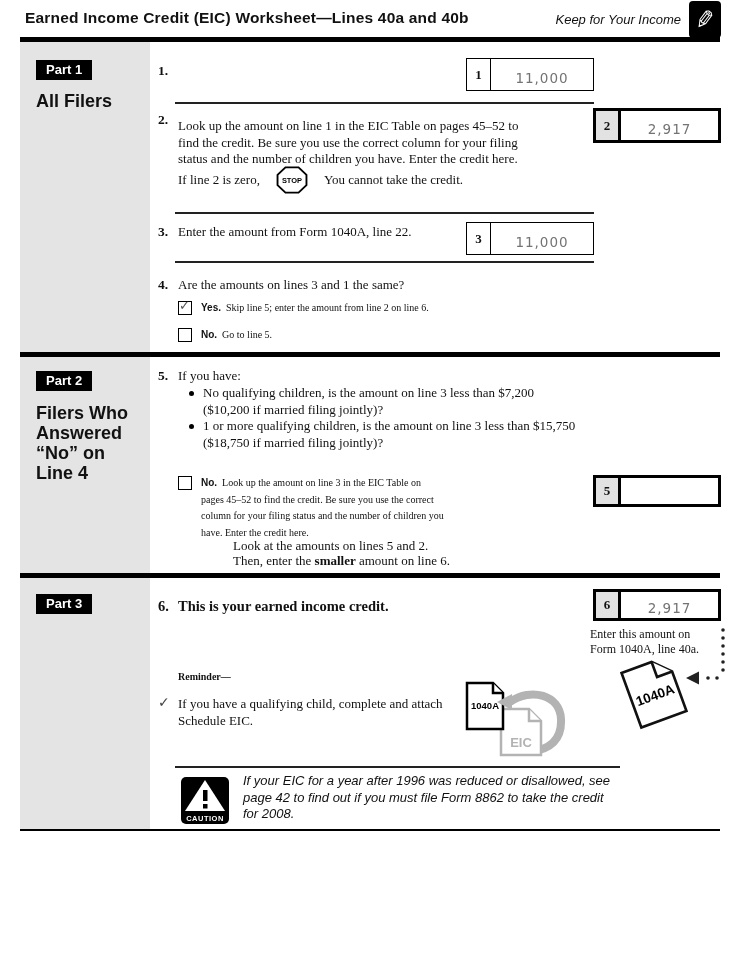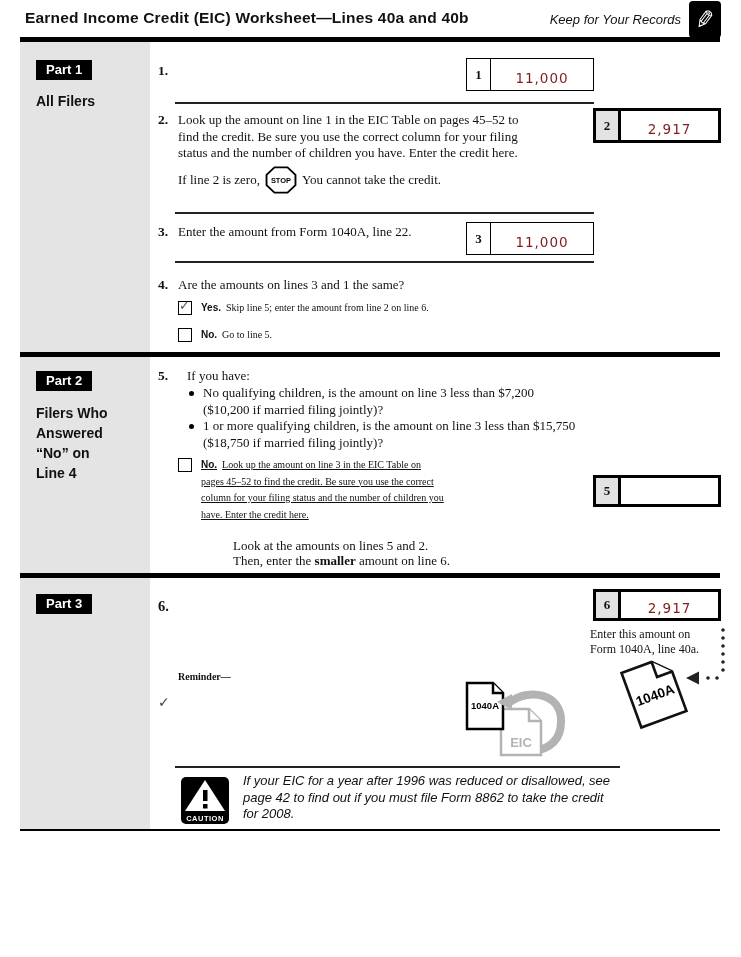--- a/index.html
+++ b/index.html
@@ -17,21 +17,21 @@
   .rule-mid   { background:#000; height:4.5px; }
   .rule-thin  { background:#000; height:2px; }
   .sep { background:#222; height:1.5px; }
   
   .sidebar { background:#e4e4e4; }
   .part-label {
     background:#000; color:#fff; font-family:"Liberation Sans", sans-serif;
     font-weight:bold; font-size:13px; padding:2px 10px 3px; display:inline-block;
   }
   .side-title {
-    font-family:"Liberation Sans", sans-serif; font-weight:bold; font-size:14px;
+    font-family:"Liberation Sans", sans-serif; font-weight:bold; font-size:18px;
     line-height:20px; white-space:pre-line;
   }
   
   .ln-num { font-weight:bold; font-size:13.5px; }
   .body-txt { font-size:13px; line-height:16.5px; white-space:pre-line; }
   .bold-line { font-weight:bold; font-size:14.5px; }
   
   .cb-row { position:absolute; }
   .cbx {
     position:absolute; left:0; top:1px; width:12px; height:12px;
@@ -45,41 +45,41 @@
   .bullet-dot { position:absolute; width:5px; height:5px; border-radius:50%; background:#000; }
   
   .vbox { position:absolute; display:flex; background:#fff; box-sizing:border-box; }
   .vbox .vnum {
     display:flex; align-items:center; justify-content:center;
     font-weight:bold; font-size:13px; box-sizing:border-box;
   }
   .vbox .vval {
     flex:1; display:flex; align-items:center; justify-content:center;
     font-family:"DejaVu Sans", sans-serif; font-size:13.5px; letter-spacing:1px;
-    color:#7f1d1d; padding-top:6px;
+    color:#737373; padding-top:6px;
   }
   .vbox.thin { border:1.5px solid #000; }
   .vbox.thin .vnum { width:24px; border-right:1.5px solid #000; background:#fff; }
   .vbox.thick { border:3px solid #000; }
   .vbox.thick .vnum { width:25px; border-right:3px solid #000; background:#e2e2e2; }
-  .stop-row { font-size:13px; display:flex; align-items:center; gap:5px; }
+  .stop-row { font-size:13px; display:flex; align-items:center; gap:16px; }
   .note-txt { font-size:12px; line-height:15px; white-space:pre-line; }
   .caution-txt {
     font-family:"Liberation Sans", sans-serif; font-style:italic; font-size:13px;
     line-height:16.5px; white-space:pre-line;
   }
   .rem-check { font-family:"DejaVu Sans", sans-serif; font-size:14px; color:#444; }
 </style>
 </head>
 <body>
 
 <div class="page">
 
   <div class="abs title" style="left:25px; top:9px;">Earned Income Credit (EIC) Worksheet—Lines 40a and 40b</div>
-  <div class="abs keep" style="right:60px; top:12px;">Keep for Your Records</div>
+  <div class="abs keep" style="right:60px; top:12px;">Keep for Your Income</div>
   <div class="abs pencil-box" style="left:689px; top:1px;">
     <span class="pencil-glyph">✎</span>
   </div>
   <div class="abs rule-thick" style="left:20px; top:37px; width:700px;"></div>
 
   <div class="abs sidebar" style="left:20px; top:42px; width:130px; height:787px;"></div>
 
   <span class="abs part-label" style="left:36px; top:60px;">Part 1</span>
   <div class="abs side-title" style="left:36px; top:91px; width:110px;">All Filers</div>
 
@@ -92,21 +92,21 @@
   <span class="abs part-label" style="left:36px; top:594px;">Part 3</span>
 
   <div class="abs ln-num" style="left:158px; top:63px;">1.</div>
   <div class="vbox thin" style="left:466px; top:58px; width:128px; height:33px;">
     <span class="vnum">1</span>
     <span class="vval">11,000</span>
   </div>
   <div class="abs sep" style="left:175px; top:102px; width:419px;"></div>
 
   <div class="abs ln-num" style="left:158px; top:112px;">2.</div>
-  <div class="abs body-txt" style="left:178px; top:112px; width:410px;">Look up the amount on line 1 in the EIC Table on pages 45–52 to
+  <div class="abs body-txt" style="left:178px; top:118px; width:410px;">Look up the amount on line 1 in the EIC Table on pages 45–52 to
 find the credit. Be sure you use the correct column for your filing
 status and the number of children you have. Enter the credit here.</div>
   <div class="vbox thick" style="left:593px; top:108px; width:128px; height:35px;">
     <span class="vnum">2</span>
     <span class="vval">2,917</span>
   </div>
 
   <div class="abs stop-row" style="left:178px; top:166px;">
     <span>If line 2 is zero,</span>
     <svg width="32" height="28" viewBox="0 0 34 30">
@@ -139,30 +139,30 @@
   <div class="cb-row" style="left:178px; top:327px; width:430px;">
     <span class="cbx"></span>
     <div class="cb-body">
       <span class="lbl">No.</span><span class="txt">Go to line 5.</span>
     </div>
   </div>
 
   <div class="abs rule-mid" style="left:20px; top:352px; width:700px;"></div>
 
   <div class="abs ln-num" style="left:158px; top:368px;">5.</div>
-  <div class="abs body-txt" style="left:178px; top:368px; width:200px;margin-left:9px;">If you have:</div>
+  <div class="abs body-txt" style="left:178px; top:368px; width:200px;">If you have:</div>
 
   <span class="bullet-dot" style="left:189px; top:391px;"></span>
   <div class="abs body-txt" style="left:203px; top:385px; width:440px;">No qualifying children, is the amount on line 3 less than $7,200
 ($10,200 if married filing jointly)?</div>
   <span class="bullet-dot" style="left:189px; top:424px;"></span>
   <div class="abs body-txt" style="left:203px; top:418px; width:460px;">1 or more qualifying children, is the amount on line 3 less than $15,750
 ($18,750 if married filing jointly)?</div>
 
-  <div class="cb-row" style="left:178px; top:457px; width:390px;text-decoration:underline;">
+  <div class="cb-row" style="left:178px; top:475px; width:390px;">
     <span class="cbx"></span>
     <div class="cb-body">
       <span class="lbl">No.</span><span class="txt">Look up the amount on line 3 in the EIC Table on
 pages 45–52 to find the credit. Be sure you use the correct
 column for your filing status and the number of children you
 have. Enter the credit here.</span>
     </div>
   </div>
   <div class="vbox thick" style="left:593px; top:475px; width:128px; height:32px;">
     <span class="vnum">5</span>
@@ -170,20 +170,21 @@
   </div>
 
   <div class="abs body-txt" style="left:233px; top:538px; width:350px;">Look at the amounts on lines 5 and 2.</div>
   <div class="abs body-txt" style="left:233px; top:553px; width:350px; white-space:normal;">
     <span>Then, enter the </span><b>smaller</b><span> amount on line 6.</span>
   </div>
 
   <div class="abs rule-mid" style="left:20px; top:573px; width:700px;"></div>
 
   <div class="abs ln-num" style="left:158px; top:598px; font-size:14.5px;">6.</div>
+  <div class="abs bold-line" style="left:178px; top:598px; width:360px;">This is your earned income credit.</div>
   <div class="vbox thick" style="left:593px; top:589px; width:128px; height:32px;">
     <span class="vnum">6</span>
     <span class="vval">2,917</span>
   </div>
   <div class="abs note-txt" style="left:590px; top:627px; width:120px;">Enter this amount on
 Form 1040A, line 40a.</div>
 
   <svg class="abs" style="left:612px; top:622px;" width="122" height="110" viewBox="0 0 122 110">
     <g fill="#222">
       <circle cx="111" cy="8" r="1.8"></circle>
@@ -198,20 +199,22 @@
     </g>
     <g transform="translate(42,70) rotate(-20)">
       <path d="M-24,-29 H8 L24,-13 V29 H-24 Z" fill="#fff" stroke="#111" stroke-width="2.6"></path>
       <path d="M8,-29 V-13 H24" fill="#fff" stroke="#111" stroke-width="2.6"></path>
       <text x="0" y="8" text-anchor="middle" style="font-family:'Liberation Sans',sans-serif; font-weight:bold; font-size:13.5px;">1040A</text>
     </g>
   </svg>
 
   <div class="abs" style="left:178px; top:671px; font-weight:bold; font-size:10px;">Reminder—</div>
   <div class="abs rem-check" style="left:158px; top:694px;">✓</div>
+  <div class="abs body-txt" style="left:178px; top:696px; width:300px;">If you have a qualifying child, complete and attach
+Schedule EIC.</div>
 
   <svg class="abs" style="left:463px; top:677px;" width="105" height="85" viewBox="0 0 105 85">
     <path d="M47,25 C68,10 97,18 98,42 C99,62 88,73 66,75" fill="none" stroke="#b3b3b3" stroke-width="8"></path>
     <g>
       <path d="M38,32 H66 L78,44 V78 H38 Z" fill="#fff" stroke="#b3b3b3" stroke-width="2.5"></path>
       <path d="M66,32 V44 H78" fill="#fff" stroke="#b3b3b3" stroke-width="2.5"></path>
       <text x="58" y="70" text-anchor="middle" fill="#b3b3b3" style="font-family:'Liberation Sans',sans-serif; font-weight:bold; font-size:13px;">EIC</text>
     </g>
     <g>
       <path d="M4,6 H30 L40,16 V52 H4 Z" fill="#fff" stroke="#000" stroke-width="2.5"></path>

